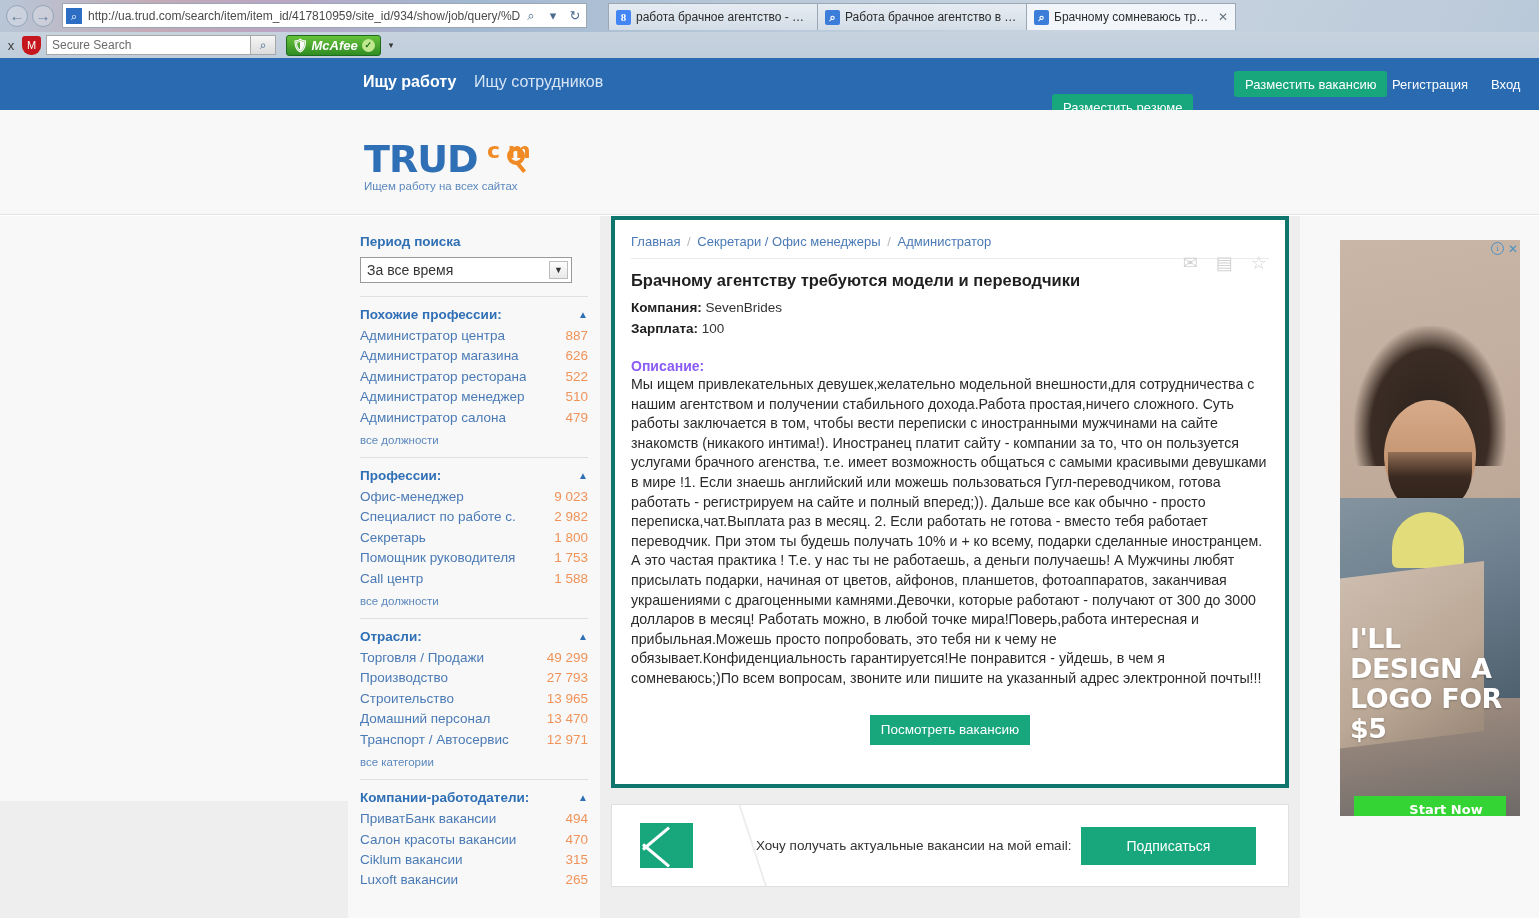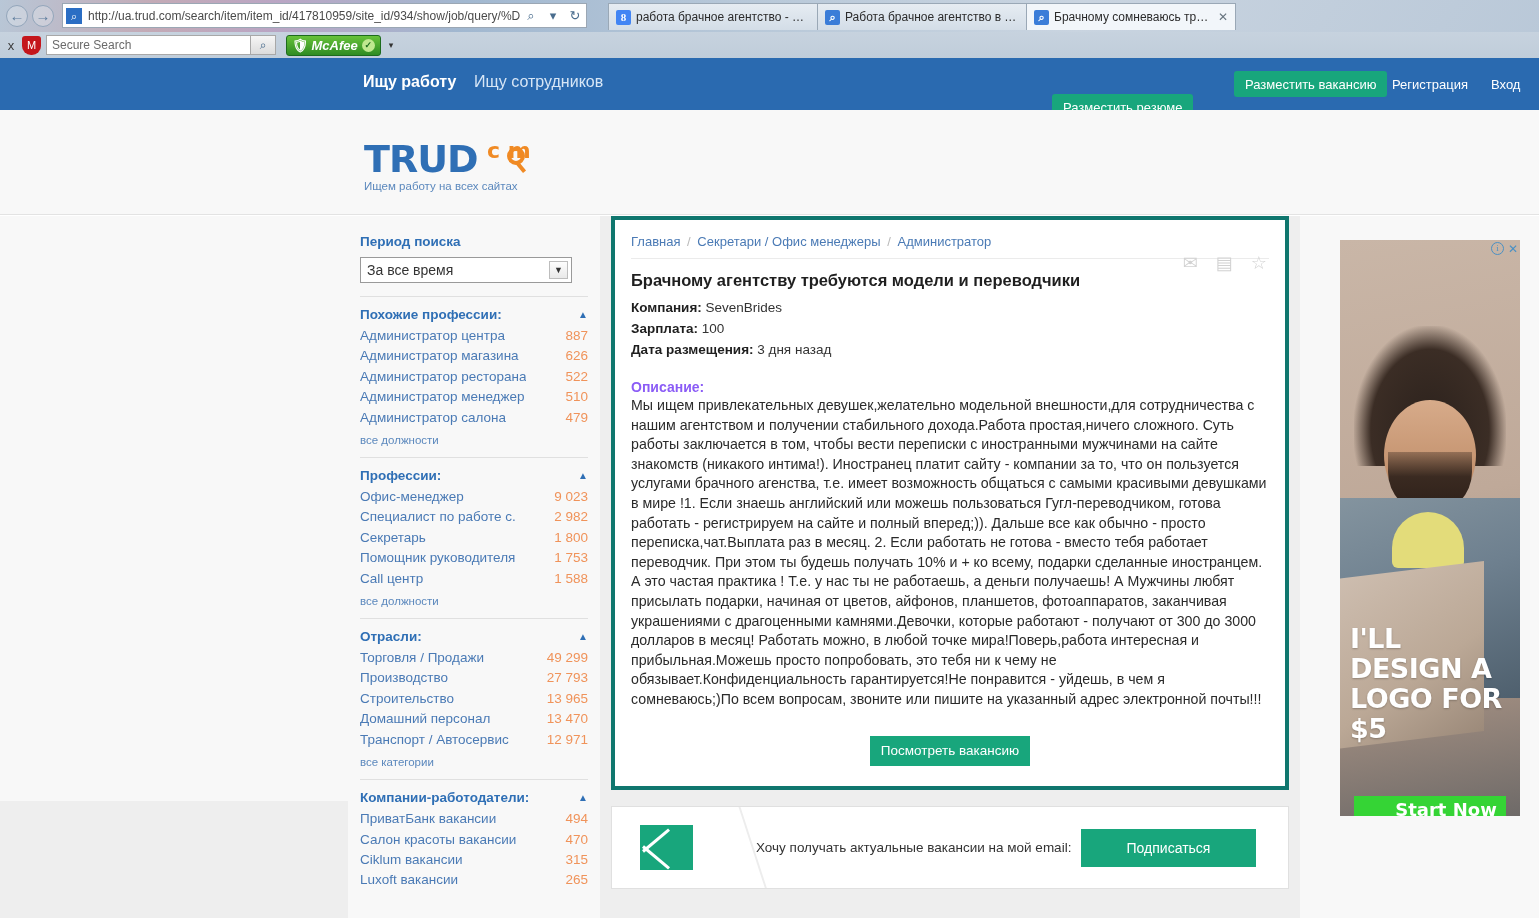--- a/index.html
+++ b/index.html
@@ -317,21 +317,21 @@
   }
   #ad-logo sup { font-size:10px; vertical-align:super; }
   #ad-copy {
     position:absolute; left:10px; top:384px; width:160px;
     color:#fff; font-family:"DejaVu Sans", sans-serif; font-weight:bold;
     font-size:27px; line-height:30px; letter-spacing:-0.5px;
     text-shadow:0 1px 2px rgba(0,0,0,0.25);
   }
   #ad-cta {
     position:absolute; left:14px; top:556px; width:152px; height:27px;
-    background:#35d435; color:#fff; font-size:18px; font-weight:bold;
+    background:#35d435; color:#fff; font-size:13px; font-weight:bold;
     display:flex; align-items:center; justify-content:center;
     font-family:"DejaVu Sans", sans-serif;
     padding-left:32px;
   }
 </style>
 </head>
 <body>
 
 <div id="browser-chrome">
   <div id="chrome-blur"></div>
@@ -552,24 +552,20 @@
 
       <div id="job-title">Брачному агентству требуются модели и переводчики</div>
 
       <div class="job-meta">
         <b>Компания:</b>
         <span>SevenBrides</span>
       </div>
       <div class="job-meta" style="margin-top:2px">
         <b>Зарплата:</b>
         <span>100</span>
-      </div>
-      <div class="job-meta" style="margin-top:2px">
-        <b>Дата размещения:</b>
-        <span>3 дня назад</span>
       </div>
 
       <div id="desc-head">Описание:</div>
       <div id="desc-body">Мы ищем привлекательных девушек,желательно модельной внешности,для сотрудничества с нашим агентством и получении стабильного дохода.Работа простая,ничего сложного. Суть работы заключается в том, чтобы вести переписки с иностранными мужчинами на сайте знакомств (никакого интима!). Иностранец платит сайту - компании за то, что он пользуется услугами брачного агенства, т.е. имеет возможность общаться с самыми красивыми девушками в мире !1. Если знаешь английский или можешь пользоваться Гугл-переводчиком, готова работать - регистрируем на сайте и полный вперед;)). Дальше все как обычно - просто переписка,чат.Выплата раз в месяц. 2. Если работать не готова - вместо тебя работает переводчик. При этом ты будешь получать 10% и + ко всему, подарки сделанные иностранцем. А это частая практика ! Т.е. у нас ты не работаешь, а деньги получаешь! А Мужчины любят присылать подарки, начиная от цветов, айфонов, планшетов, фотоаппаратов, заканчивая украшениями с драгоценными камнями.Девочки, которые работают - получают от 300 до 3000 долларов в месяц! Работать можно, в любой точке мира!Поверь,работа интересная и прибыльная.Можешь просто попробовать, это тебя ни к чему не обязывает.Конфиденциальность гарантируется!Не понравится - уйдешь, в чем я сомневаюсь;)По всем вопросам, звоните или пишите на указанный адрес электронной почты!!!</div>
 
       <div id="btn-view">Посмотреть вакансию</div>
     </div>
 
     <div id="sub-card">
       <div id="sub-env-wrap">

